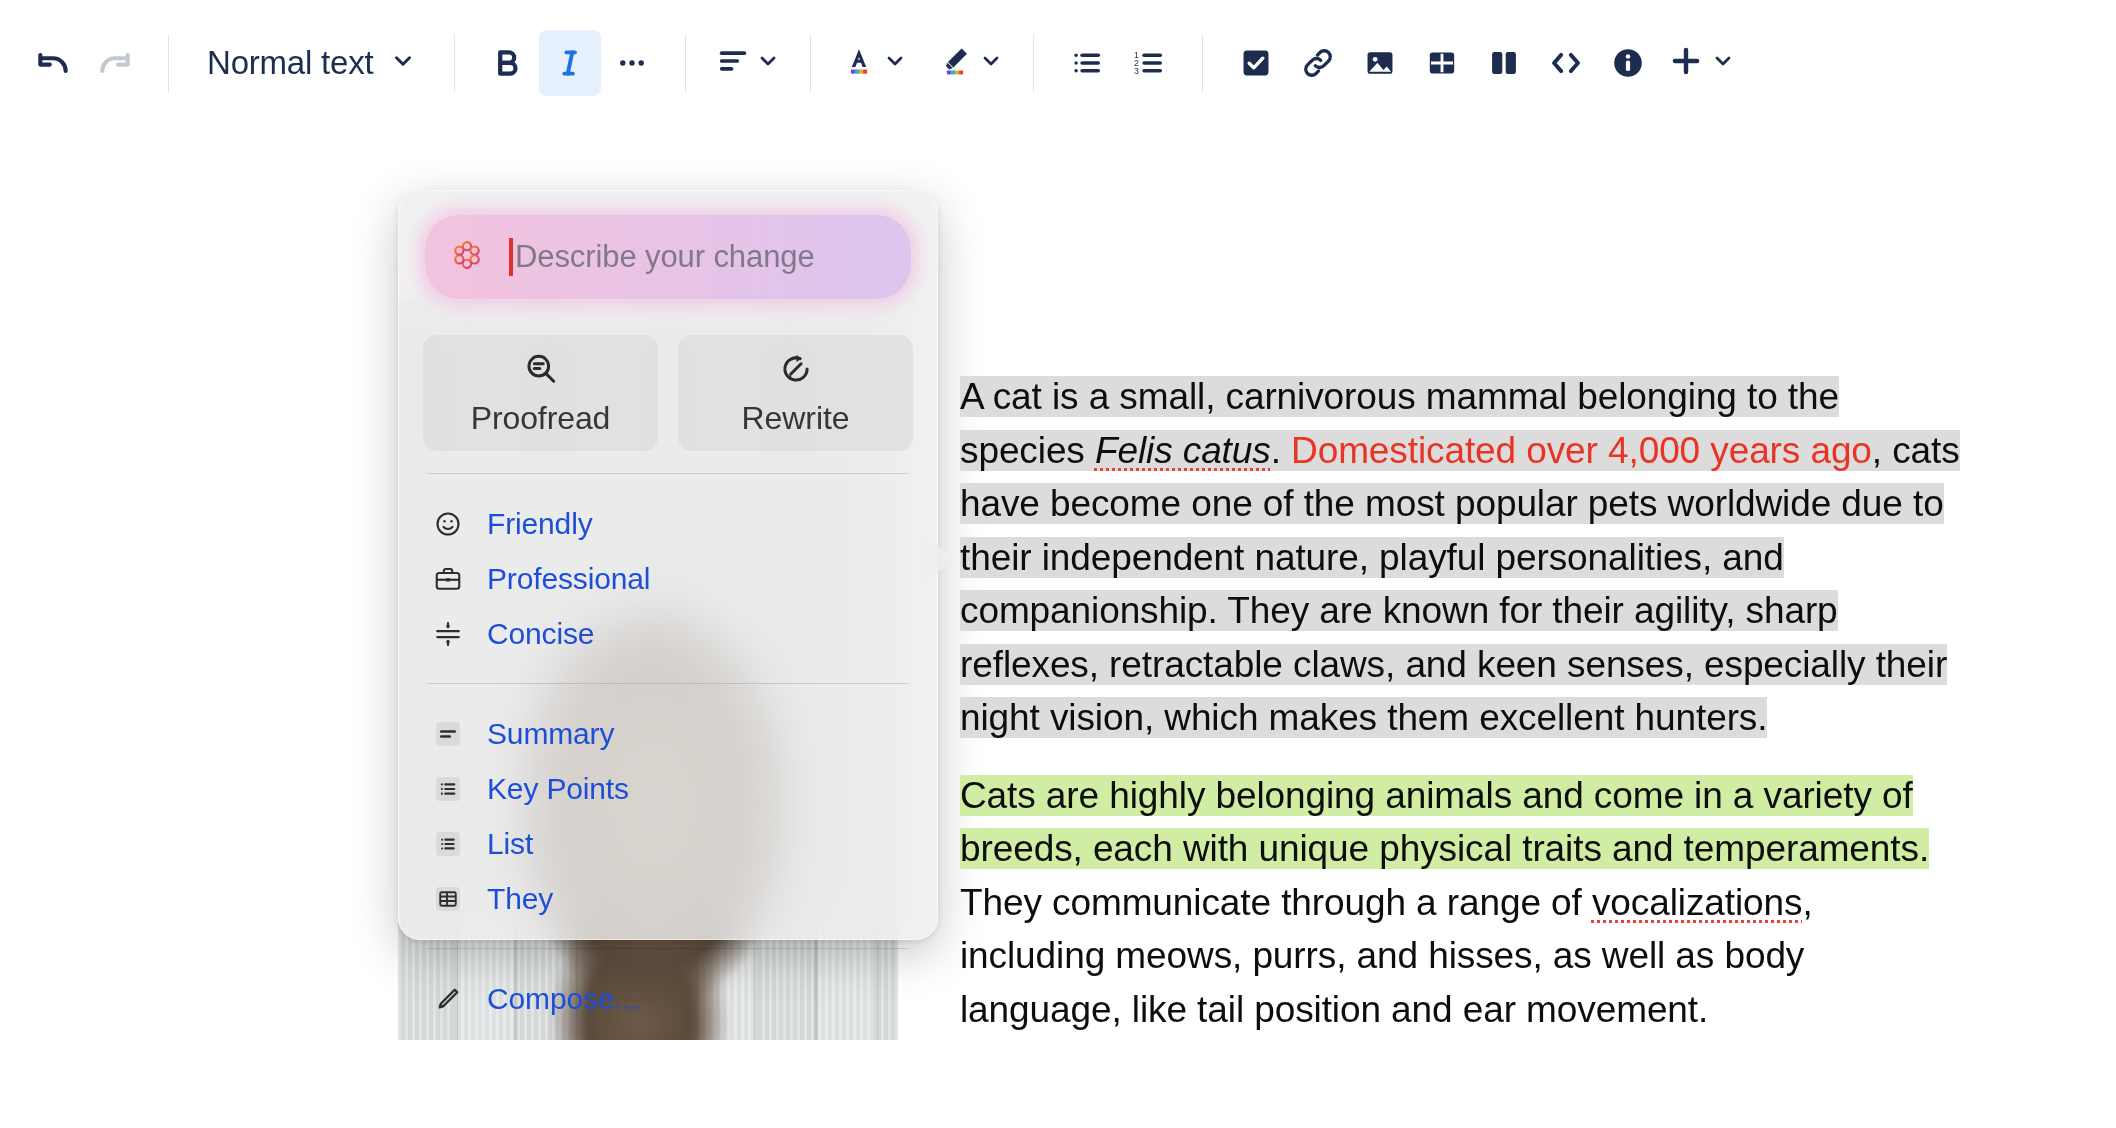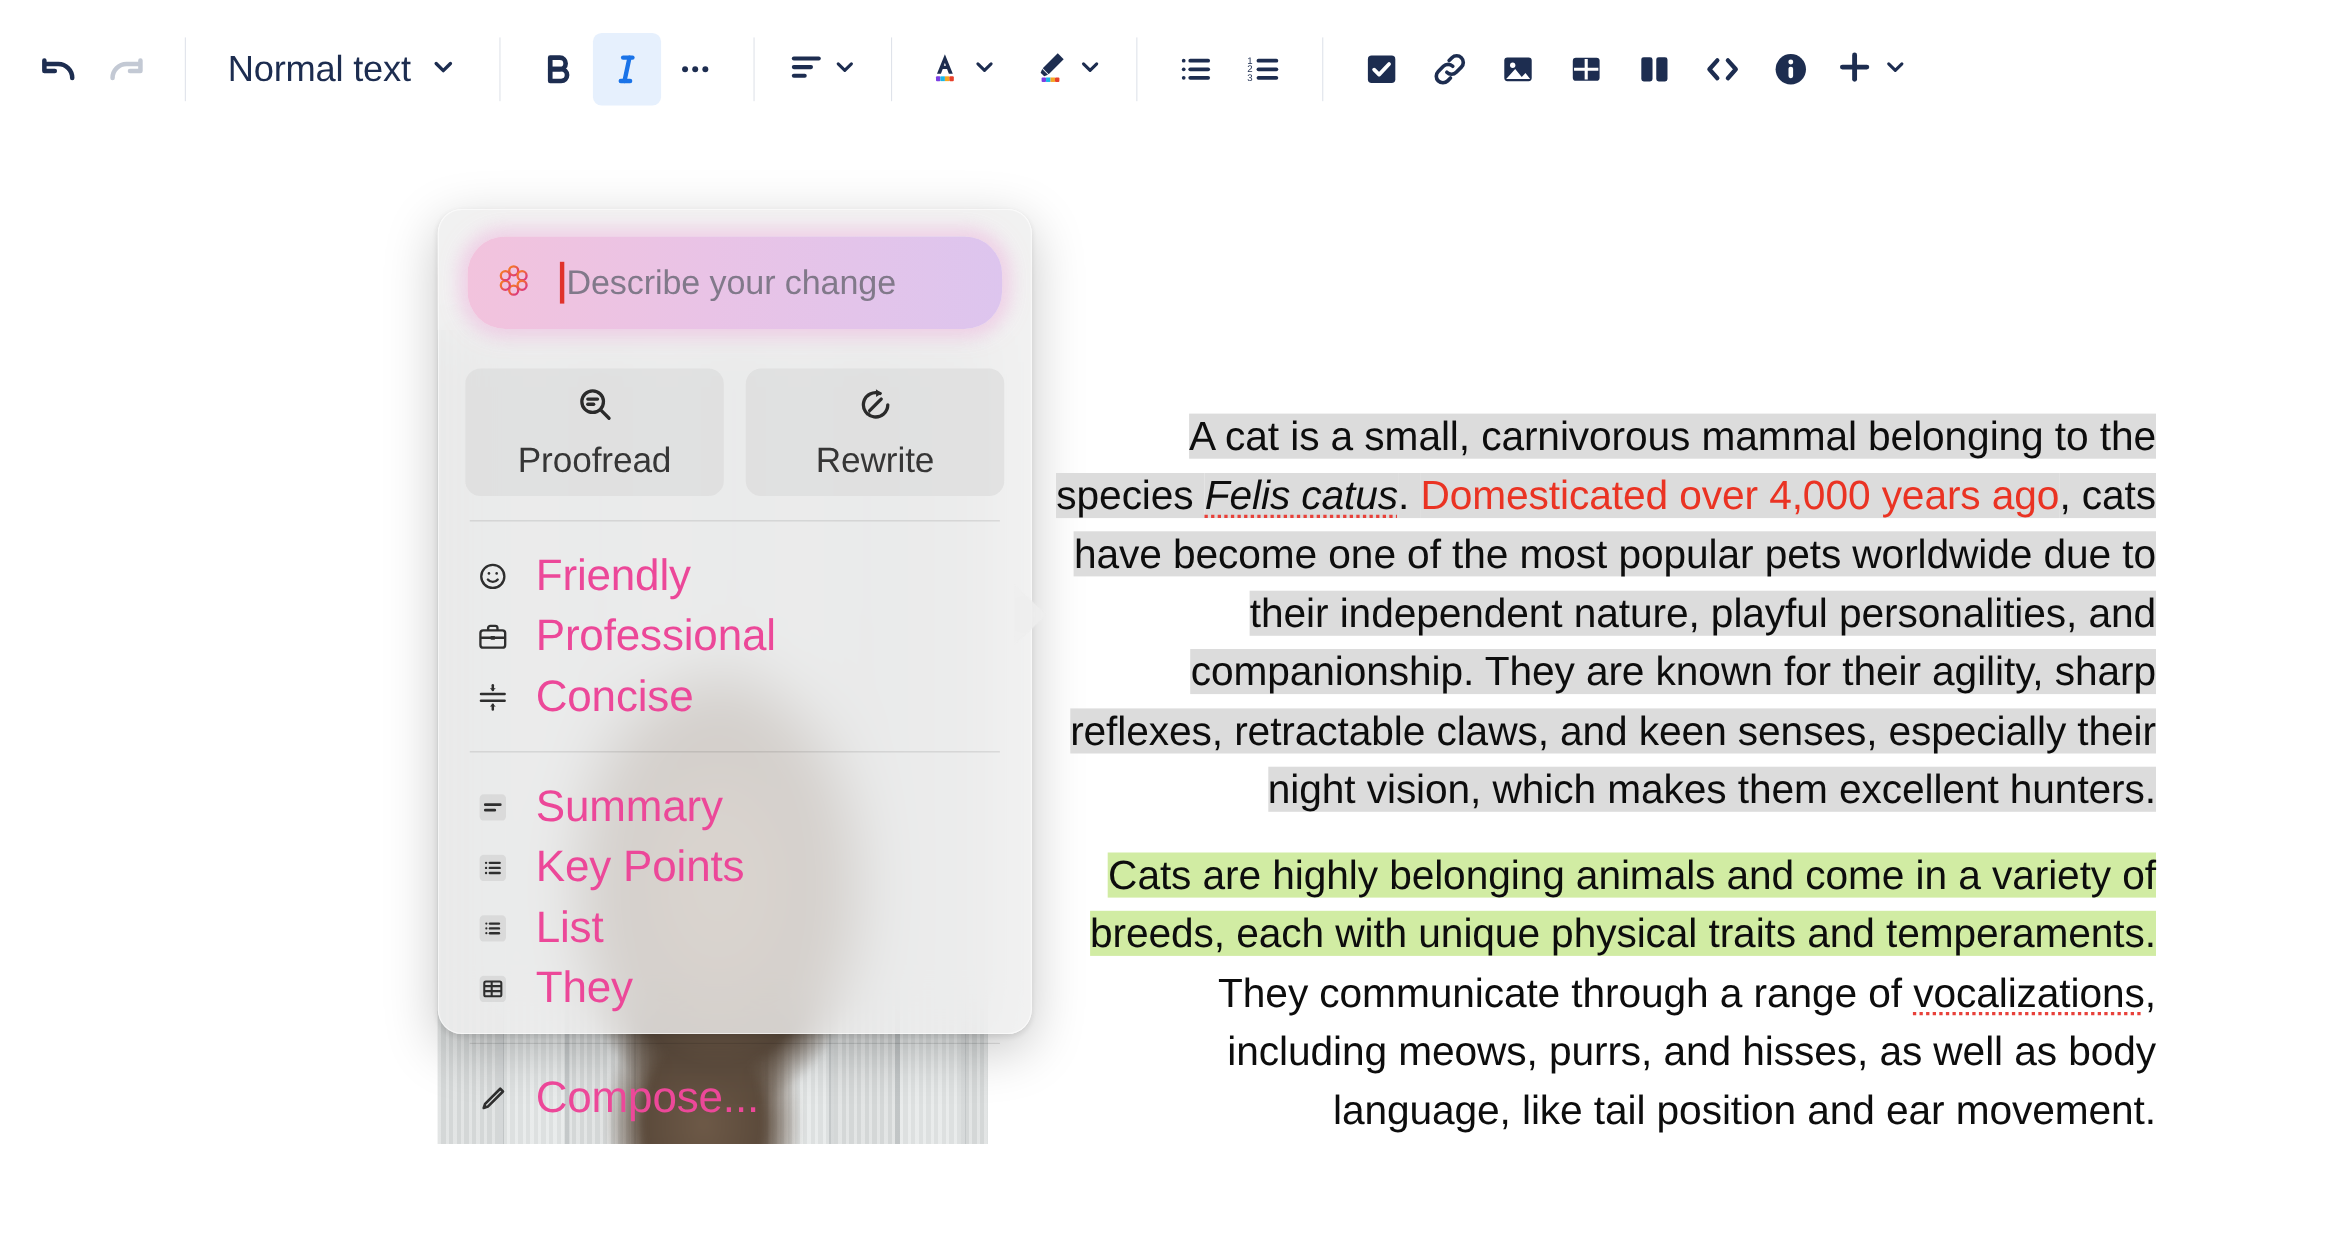--- a/index.html
+++ b/index.html
@@ -50,21 +50,20 @@
     height: 66px; padding: 0 8px; border-radius: 8px; cursor: pointer;
     color: #1d2d50;
   }
   .gap-s { width: 14px; flex: 0 0 auto; }
 
   
   .doc {
     position: absolute;
     left: 960px; top: 370px;
     width: 1000px;
-    text-align: right;
   }
   .para {
     font-size: 37px;
     line-height: 53.5px;
     color: #0d0d0d;
     font-family: "Liberation Sans", sans-serif;
     letter-spacing: -0.1px;
   }
   .para + .para { margin-top: 24px; }
   .sel { background: #dcdcdc; }
@@ -189,21 +188,21 @@
     padding-left: 8px;
     cursor: pointer;
     border-radius: 8px;
   }
   .menu-item .mi-icon {
     width: 34px; height: 34px; flex: 0 0 auto;
     display: flex; align-items: center; justify-content: center;
     color: #2e2e2e;
   }
   .menu-item .mi-label {
-    font-size: 40px; color: #ec4899; letter-spacing: -0.15px;
+    font-size: 30px; color: #1d4ed8; letter-spacing: -0.15px;
     white-space: nowrap;
   }
 </style>
 </head>
 <body>
 
 <div id="root">
 
   <div class="toolbar">
 

